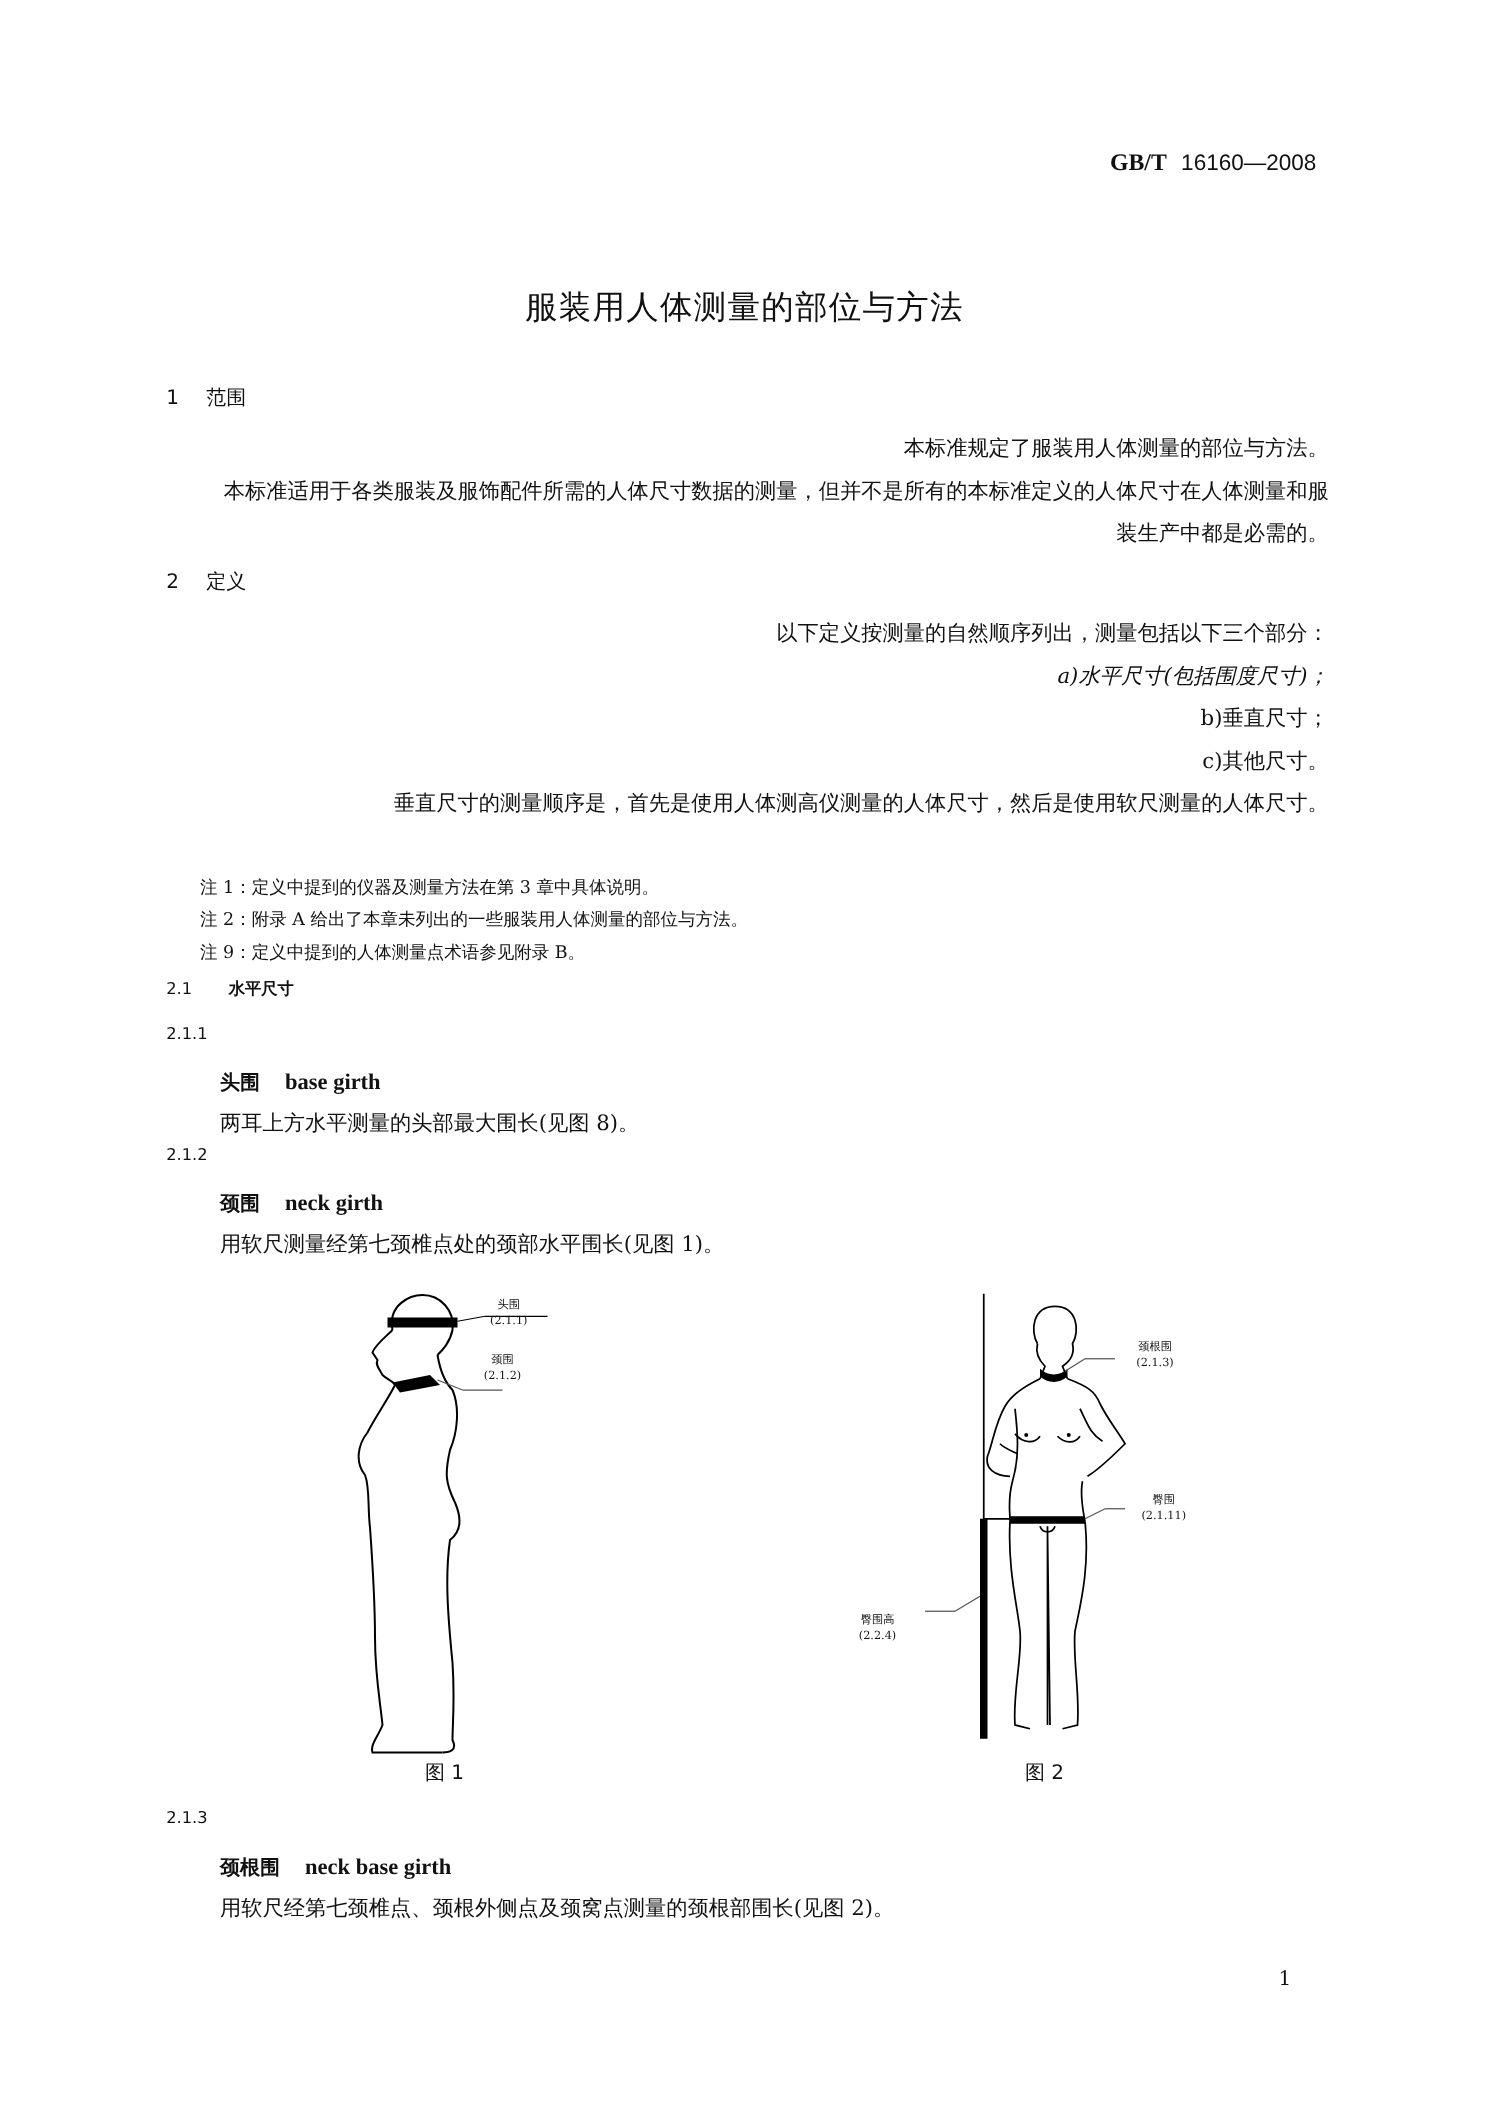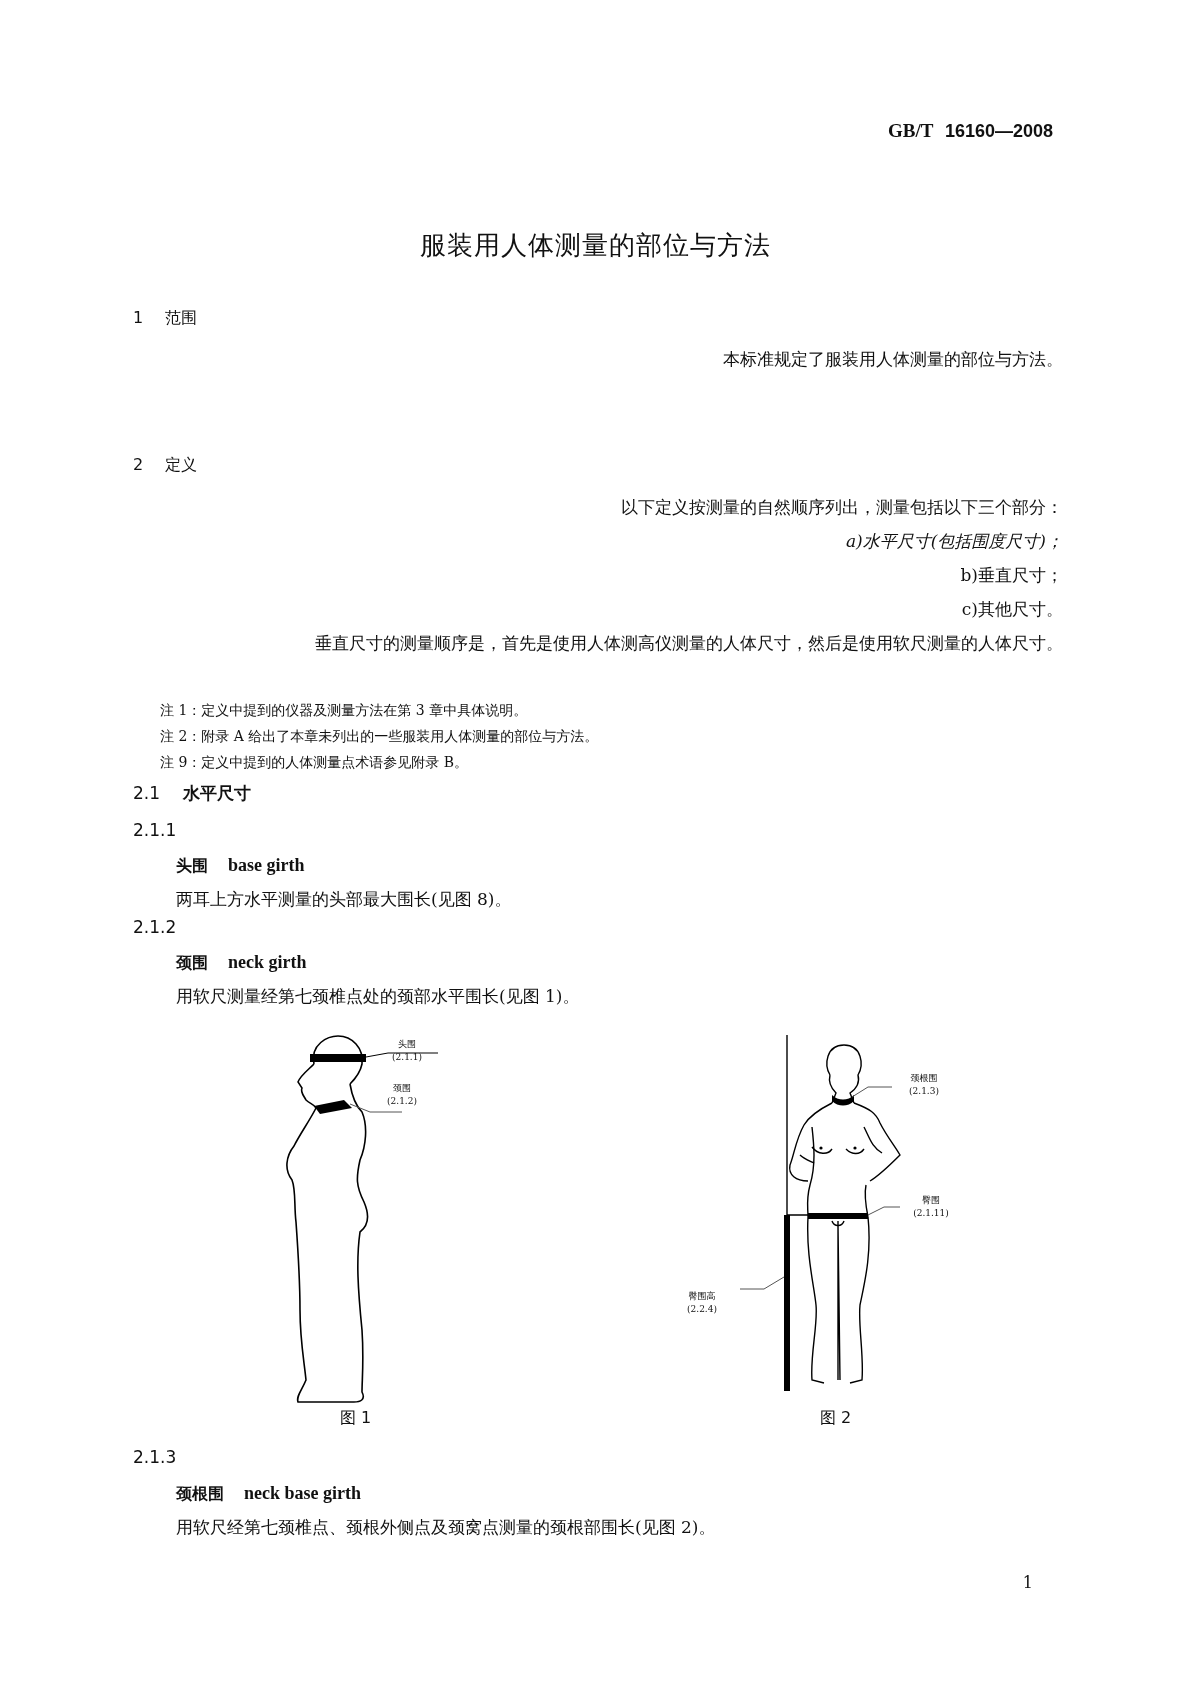--- a/index.html
+++ b/index.html
@@ -1,30 +1,30 @@
 <!DOCTYPE html>
 <html><head>
 <meta charset="utf-8">
 <style>
   html, body { margin: 0; padding: 0; background: #ffffff; }
   body { width: 1191px; height: 1684px; position: relative; overflow: hidden;
          font-family: "DejaVu Serif", "Liberation Serif", serif; color: #111; }
   .abs { position: absolute; }
   .std-code { right: 138px; top: 120px; font-size: 18px; }
   .std-code b { font-family: "Liberation Serif", serif; font-weight: bold; font-size: 19px; }
-  .std-code span { font-family: "Liberation Sans", sans-serif; font-weight: bold; }
+  .std-code span { font-family: "Liberation Sans", sans-serif; }
   .title { left: 0; width: 1191px; top: 228px; text-align: center; font-size: 26px;
            font-family: "DejaVu Sans", sans-serif; letter-spacing: 1px; }
   .sec { font-family: "DejaVu Sans", sans-serif; font-size: 16px; }
   .sec .num { display: inline-block; width: 32px; }
   .p { font-size: 17px; line-height: 34px; }
   .note { font-size: 14px; line-height: 26px; }
   .para { left: 133px; width: 930px; text-align: right; }
   .indent { text-indent: 34px; }
-  .clause { font-family: "DejaVu Sans", sans-serif; font-size: 17px; left: 133px; }
+  .clause { font-family: "DejaVu Sans", sans-serif; font-size: 13px; left: 133px; }
   .term { left: 176px; font-size: 16px; font-weight: bold; font-family: "DejaVu Sans", sans-serif; }
   .term .en { font-family: "Liberation Serif", serif; font-size: 18px; margin-left: 20px; }
   .fig-label { font-size: 9px; font-family: "DejaVu Serif", serif; text-align: center; line-height: 13px; }
   .caption { font-family: "DejaVu Sans", sans-serif; font-size: 16px; }
   .page-num { right: 158px; top: 1573px; font-size: 16px; }
   svg { position: absolute; overflow: visible; }
 </style>
 </head>
 <body>
 
@@ -32,20 +32,21 @@
   <b>GB/T</b>&nbsp;&nbsp;<span>16160—2008</span>
 </div>
 
 <div class="abs title">服装用人体测量的部位与方法</div>
 
 <div class="abs sec" style="left:133px; top:308px;">
   <span class="num">1</span><span>范围</span>
 </div>
 <div class="abs para p" style="top:342px;">
   <div class="indent">本标准规定了服装用人体测量的部位与方法。</div>
+  <div class="indent">本标准适用于各类服装及服饰配件所需的人体尺寸数据的测量，但并不是所有的本标准定义的人体尺寸在人体测量和服装生产中都是必需的。</div>
 </div>
 
 <div class="abs sec" style="left:133px; top:455px;">
   <span class="num">2</span><span>定义</span>
 </div>
 <div class="abs para p" style="top:490px;">
   <div class="indent">以下定义按测量的自然顺序列出，测量包括以下三个部分：</div>
   <div style="padding-left:34px;font-style:italic;"><span style="display:inline-block;width:38px;">a)</span><span>水平尺寸(包括围度尺寸)；</span></div>
   <div style="padding-left:34px;"><span style="display:inline-block;width:38px;">b)</span><span>垂直尺寸；</span></div>
   <div style="padding-left:34px;"><span style="display:inline-block;width:38px;">c)</span><span>其他尺寸。</span></div>

